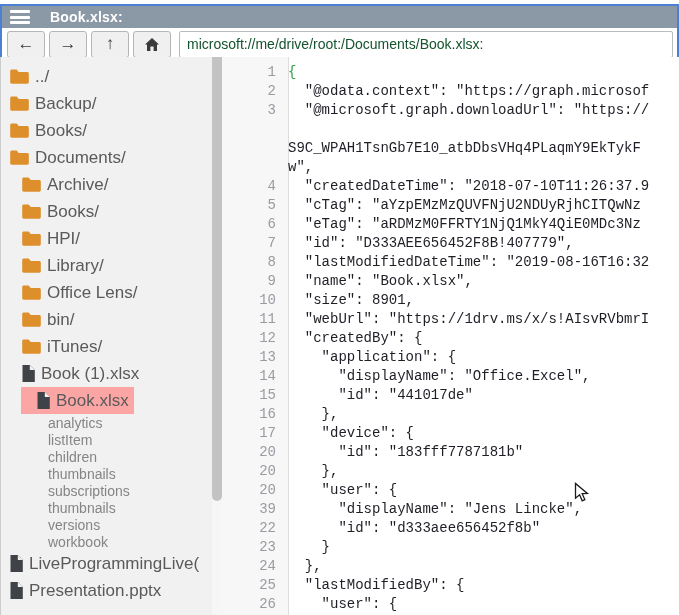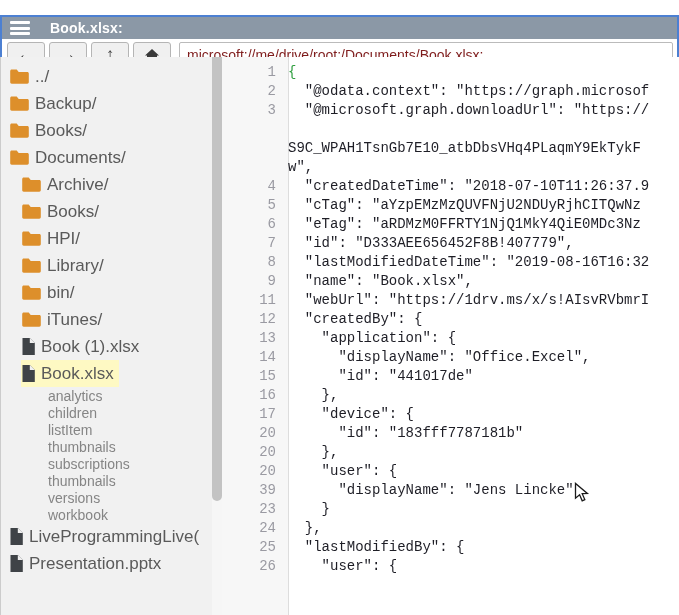--- a/index.html
+++ b/index.html
@@ -1,50 +1,50 @@
 <!DOCTYPE html>
 <html><head>
 <meta charset="utf-8">
 <style>
   html,body{margin:0;padding:0;}
   body{width:679px;height:615px;overflow:hidden;position:relative;background:#fff;
        font-family:"Liberation Sans",sans-serif;}
   .app{position:absolute;inset:0;}
 
   
-  .chrome{position:absolute;left:0;top:15px;right:0;height:57px;
+  .chrome{position:absolute;left:0;top:4px;right:0;height:57px;
           border:2px solid #4c80d2;border-bottom:none;box-sizing:border-box;}
   .titlebar{height:22px;background:#8b98a6;display:flex;align-items:center;}
   .hamburger{width:20px;height:14px;margin:0 0 0 8px;display:flex;flex-direction:column;
              justify-content:space-between;cursor:pointer;}
   .hamburger span{display:block;height:3px;background:#fff;border-radius:1px;}
   .titlebar .title{color:#fff;font-weight:bold;font-size:14px;margin-left:20px;letter-spacing:.2px;}
   .toolbar{height:33px;background:#fff;display:flex;align-items:center;
            border-bottom:1px solid #ccc;box-sizing:border-box;padding:0 3px;}
   .navbtn{width:38px;height:27px;margin:0 2px;background:#f0f0f0;border:1px solid #b5b5b5;
           border-radius:3px;display:flex;align-items:center;justify-content:center;
           font-size:17px;font-weight:bold;color:#3a3a3a;cursor:pointer;padding:0;}
   .navbtn svg{display:block;}
   .urlbox{flex:1;height:27px;margin:0 1px 0 6px;border:1px solid #bbb;border-radius:2px;
-          box-sizing:border-box;padding:0 7px;font-size:14px;color:#7f1d1d;
+          box-sizing:border-box;padding:0 7px;font-size:14px;color:#14532d;
           font-family:"Liberation Sans",sans-serif;outline:none;}
 
   
   .main{position:absolute;left:0;top:57px;right:0;bottom:0;display:flex;}
 
   
   .sidebar{position:relative;width:222px;box-sizing:border-box;background:#f1f1f1;
            border-left:1px solid #ccc;overflow:hidden;flex:0 0 222px;}
   .tree{padding-top:6px;white-space:nowrap;}
   .trow{height:27px;display:flex;align-items:center;cursor:pointer;color:#5a5a5a;
         font-size:17px;width:fit-content;padding-right:5px;}
   .trow.lvl1{margin-left:8px;}
   .trow.lvl2{margin-left:20px;}
   .trow .ic{margin-right:5px;display:flex;align-items:center;}
-  .trow.selected{background:#fef9c3;}
+  .trow.selected{background:#fca5a5;padding-left:15px;}
   .srow{height:17px;display:flex;align-items:center;cursor:pointer;color:#858585;
         font-size:14px;margin-left:47px;}
   .sb-track{position:absolute;top:0;right:0;width:10px;height:100%;background:#f6f6f6;}
   .sb-thumb{position:absolute;top:0;left:0;width:10px;height:444px;background:#c3c3c3;
             border-radius:0 0 5px 5px;cursor:pointer;}
 
   
   .editor{position:relative;flex:1;background:#fff;overflow:hidden;cursor:text;}
   .gutter-bg{position:absolute;left:0;top:0;bottom:0;width:66px;background:#f7f7f7;
              border-right:1px solid #ddd;}
@@ -160,20 +160,28 @@
               </svg>
             </span>
             <span>Library/</span>
           </div>
           <div class="trow lvl2">
             <span class="ic">
               <svg width="21" height="17" viewBox="0 0 21 17">
                 <path d="M1.2 3.2c0-.9.7-1.6 1.5-1.6h5l2 2.3h8.6c.9 0 1.5.7 1.5 1.6v8.6c0 .9-.7 1.6-1.5 1.6H2.7c-.9 0-1.5-.7-1.5-1.6z" fill="#dd8f2b"></path>
               </svg>
             </span>
+            <span>Office Lens/</span>
+          </div>
+          <div class="trow lvl2">
+            <span class="ic">
+              <svg width="21" height="17" viewBox="0 0 21 17">
+                <path d="M1.2 3.2c0-.9.7-1.6 1.5-1.6h5l2 2.3h8.6c.9 0 1.5.7 1.5 1.6v8.6c0 .9-.7 1.6-1.5 1.6H2.7c-.9 0-1.5-.7-1.5-1.6z" fill="#dd8f2b"></path>
+              </svg>
+            </span>
             <span>bin/</span>
           </div>
           <div class="trow lvl2">
             <span class="ic">
               <svg width="21" height="17" viewBox="0 0 21 17">
                 <path d="M1.2 3.2c0-.9.7-1.6 1.5-1.6h5l2 2.3h8.6c.9 0 1.5.7 1.5 1.6v8.6c0 .9-.7 1.6-1.5 1.6H2.7c-.9 0-1.5-.7-1.5-1.6z" fill="#dd8f2b"></path>
               </svg>
             </span>
             <span>iTunes/</span>
           </div>
@@ -192,24 +200,24 @@
                 <path d="M1.5 1h7.3l5 5v12h-12.3z" fill="#3f4347"></path>
                 <path d="M8.8 1l5 5h-5z" fill="#f1f1f1"></path>
               </svg>
             </span>
             <span>Book.xlsx</span>
           </div>
           <div class="srow">
             <span>analytics</span>
           </div>
           <div class="srow">
+            <span>listItem</span>
+          </div>
+          <div class="srow">
             <span>children</span>
-          </div>
-          <div class="srow">
-            <span>listItem</span>
           </div>
           <div class="srow">
             <span>thumbnails</span>
           </div>
           <div class="srow">
             <span>subscriptions</span>
           </div>
           <div class="srow">
             <span>thumbnails</span>
           </div>
@@ -251,31 +259,33 @@
           <div class="crow"><span class="lnum">3</span><span class="ctext">  "@microsoft.graph.downloadUrl": "https://</span></div>
           <div class="crow"><span class="lnum"></span></div>
           <div class="crow"><span class="lnum"></span><span class="ctext">S9C_WPAH1TsnGb7E10_atbDbsVHq4PLaqmY9EkTykF</span></div>
           <div class="crow"><span class="lnum"></span><span class="ctext">w",</span></div>
           <div class="crow"><span class="lnum">4</span><span class="ctext">  "createdDateTime": "2018-07-10T11:26:37.9</span></div>
           <div class="crow"><span class="lnum">5</span><span class="ctext">  "cTag": "aYzpEMzMzQUVFNjU2NDUyRjhCITQwNz</span></div>
           <div class="crow"><span class="lnum">6</span><span class="ctext">  "eTag": "aRDMzM0FFRTY1NjQ1MkY4QiE0MDc3Nz</span></div>
           <div class="crow"><span class="lnum">7</span><span class="ctext">  "id": "D333AEE656452F8B!407779",</span></div>
           <div class="crow"><span class="lnum">8</span><span class="ctext">  "lastModifiedDateTime": "2019-08-16T16:32</span></div>
           <div class="crow"><span class="lnum">9</span><span class="ctext">  "name": "Book.xlsx",</span></div>
+          <div class="crow"><span class="lnum">10</span><span class="ctext">  "size": 8901,</span></div>
           <div class="crow"><span class="lnum">11</span><span class="ctext">  "webUrl": "https://1drv.ms/x/s!AIsvRVbmrI</span></div>
           <div class="crow"><span class="lnum">12</span><span class="ctext">  "createdBy": {</span></div>
           <div class="crow"><span class="lnum">13</span><span class="ctext">    "application": {</span></div>
           <div class="crow"><span class="lnum">14</span><span class="ctext">      "displayName": "Office.Excel",</span></div>
           <div class="crow"><span class="lnum">15</span><span class="ctext">      "id": "441017de"</span></div>
           <div class="crow"><span class="lnum">16</span><span class="ctext">    },</span></div>
           <div class="crow"><span class="lnum">17</span><span class="ctext">    "device": {</span></div>
           <div class="crow"><span class="lnum">20</span><span class="ctext">      "id": "183fff7787181b"</span></div>
           <div class="crow"><span class="lnum">20</span><span class="ctext">    },</span></div>
           <div class="crow"><span class="lnum">20</span><span class="ctext">    "user": {</span></div>
           <div class="crow"><span class="lnum">39</span><span class="ctext">      "displayName": "Jens Lincke",</span></div>
+          <div class="crow"><span class="lnum">22</span><span class="ctext">      "id": "d333aee656452f8b"</span></div>
           <div class="crow"><span class="lnum">23</span><span class="ctext">    }</span></div>
           <div class="crow"><span class="lnum">24</span><span class="ctext">  },</span></div>
           <div class="crow"><span class="lnum">25</span><span class="ctext">  "lastModifiedBy": {</span></div>
           <div class="crow"><span class="lnum">26</span><span class="ctext">    "user": {</span></div>
         </div>
     </div>
   </div>
 
   <svg class="cursor" id="cursor" width="18" height="22" viewBox="0 0 18 22" style="left: 574px; top: 482px;">
     <path d="M1.5 1.5 L1.5 16.2 L5.6 12.8 L8.2 18.8 L10.8 17.6 L8.2 11.7 L13.4 11.4 Z" fill="#fff" stroke="#1a1a1a" stroke-width="1.3"></path>

